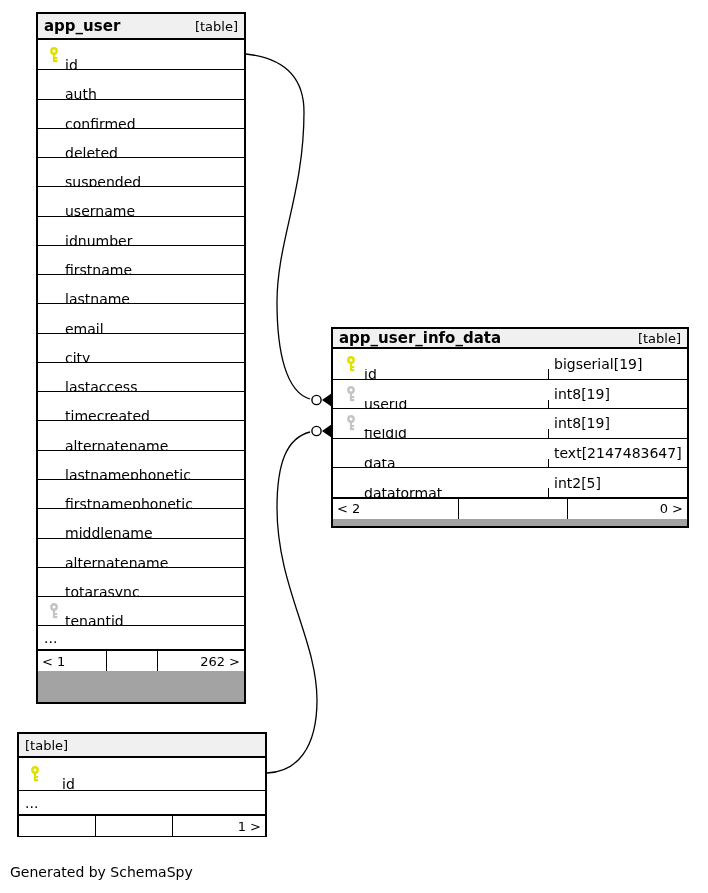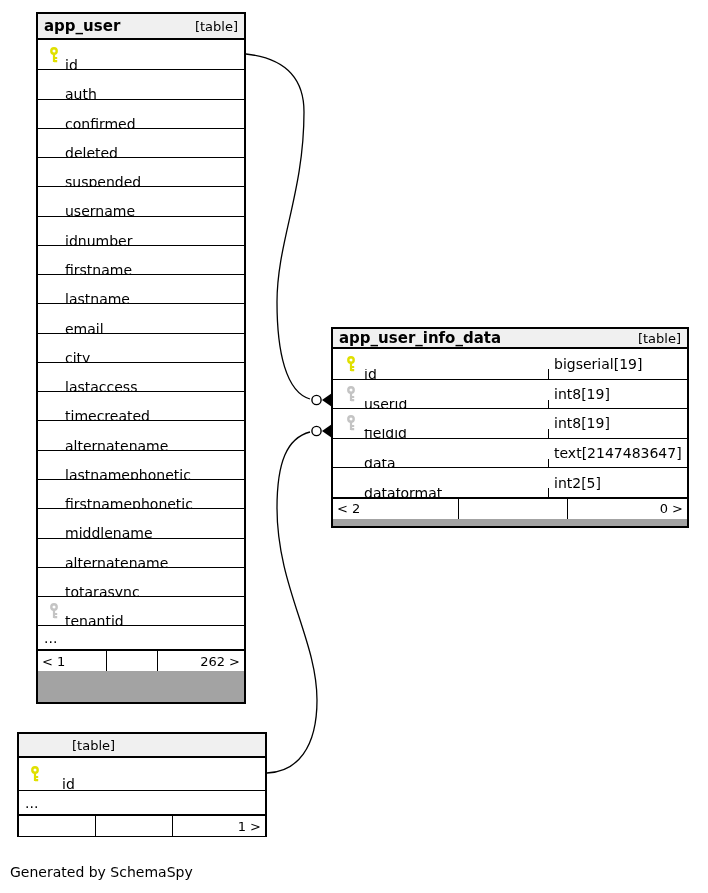--- a/index.html
+++ b/index.html
@@ -19,21 +19,21 @@
 
   .ehead{
     display:flex;justify-content:space-between;align-items:center;
     background:#f0f0f0;border-bottom:2px solid #000;
     padding:0 6px;box-sizing:border-box;
   }
   .t-app_user .ehead{height:26px;}
   .t-app_user_info_data .ehead{height:20px;}
   .t-app_user_info_field .ehead{height:24px;}
   .tname{font-weight:bold;font-size:15px;}
-  .tbadge{font-size:13px;margin-left:47px;}
+  .tbadge{font-size:13px;}
 
   .row{
     position:relative;display:flex;align-items:center;
     box-sizing:border-box;border-top:1px solid #000;
     font-size:14px;background:#fff;
   }
   .row.first{border-top:none;}
   .t-app_user .row{height:29.28px;}
   .t-app_user_info_data .row{height:29.6px;}
   .t-app_user_info_field .row{height:32px;}

